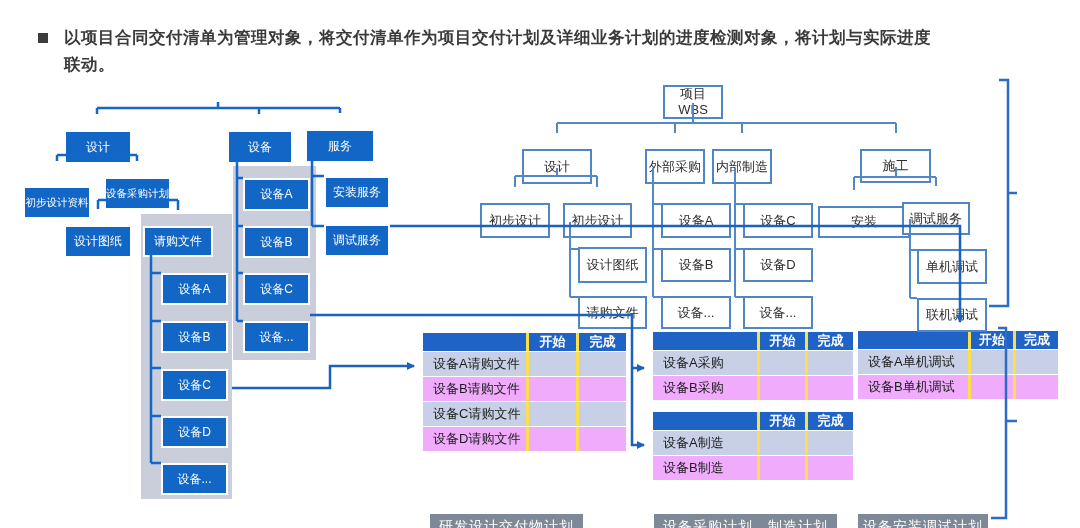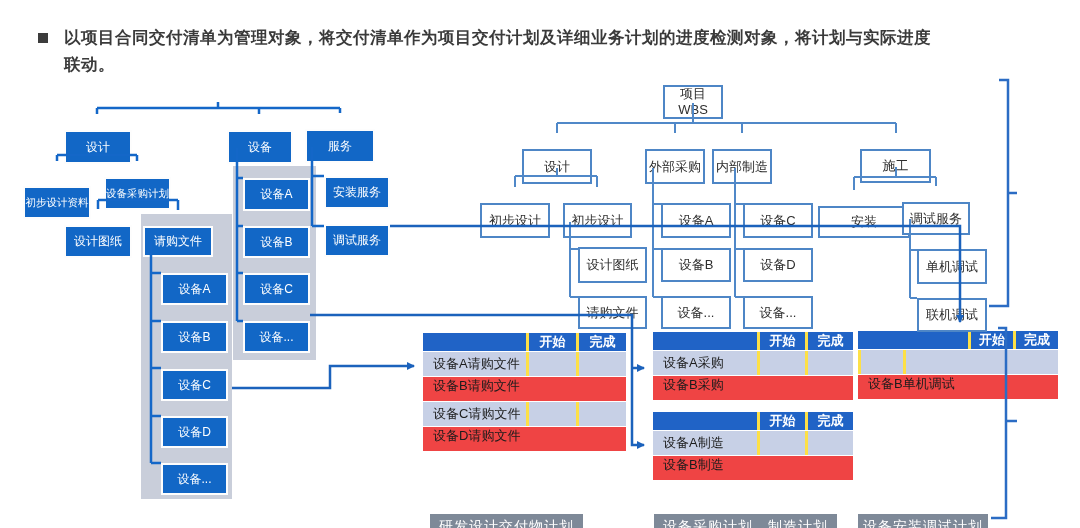--- a/index.html
+++ b/index.html
@@ -22,21 +22,21 @@
   .ptable{position:absolute;}
   .trow{display:flex;}
   .thead{background:#2063C6;color:#ffffff;font-weight:bold;font-size:13px;height:18px;}
   .thead .c{display:flex;align-items:center;justify-content:center;}
   .tbody-row{height:24px;margin-top:1px;font-size:13px;color:#1c1c1c;}
   .tbody-row .c{display:flex;align-items:center;}
   .tbody-row .c.name{padding-left:10px;}
   .c{box-sizing:border-box;}
   .cell-sep{border-left:3px solid #fde047;text-align:right;}
   .rowA{background:#C7D0E6;}
-  .rowB{background:#ef4444;flex-direction:column;}
+  .rowB{background:#f0abfc;}
   
   .glabel{background:#7E8998;color:#ffffff;display:flex;align-items:center;justify-content:center;
           font-size:14px;letter-spacing:1px;}
   #connlayer{position:absolute;left:0;top:0;width:1080px;height:528px;pointer-events:none;z-index:50;}
   .nd{z-index:10;}
 </style>
 </head>
 <body>
 
 <div id="slide">
@@ -160,20 +160,21 @@
     </div>
   </div>
 
   <div class="ptable" style="left:858px;top:331px;width:200px;">
     <div class="trow thead">
       <div class="c" style="width:110px;"></div>
       <div class="c cell-sep" style="width:45px;">开始</div>
       <div class="c cell-sep" style="width:45px;">完成</div>
     </div>
     <div class="trow tbody-row rowA">
+      <div class="c name" style="width:110px;">设备A单机调试</div>
       <div class="c cell-sep" style="width:45px;"></div>
       <div class="c cell-sep" style="width:45px;"></div>
     </div>
     <div class="trow tbody-row rowB">
       <div class="c name" style="width:110px;">设备B单机调试</div>
       <div class="c cell-sep" style="width:45px;"></div>
       <div class="c cell-sep" style="width:45px;"></div>
     </div>
   </div>
 

